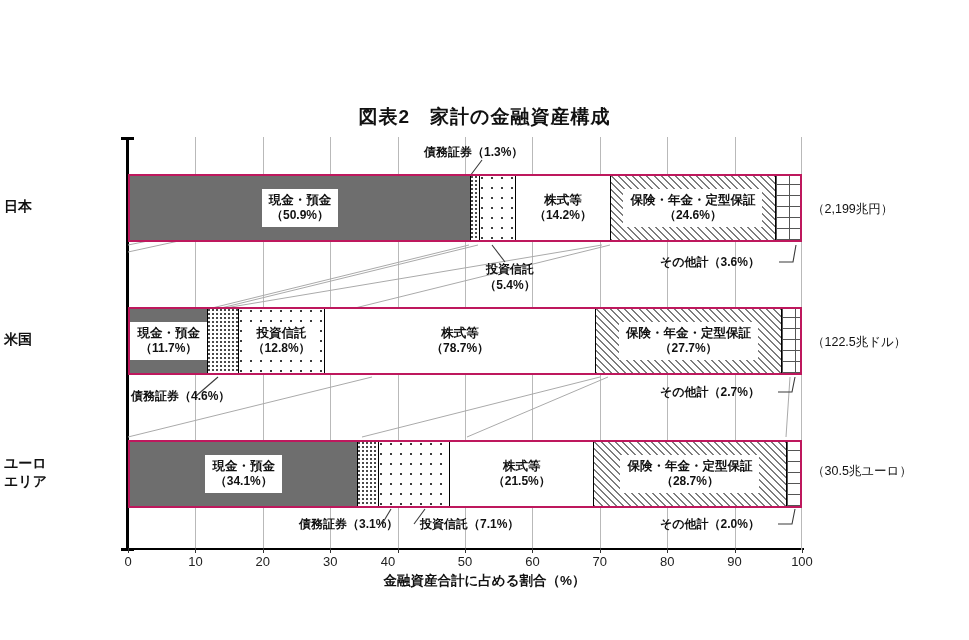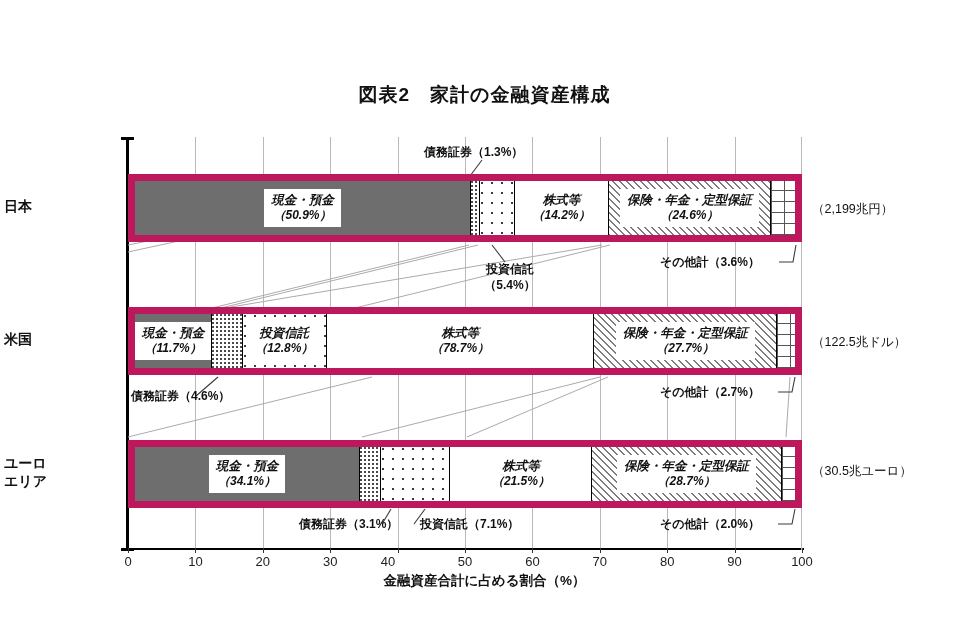--- a/index.html
+++ b/index.html
@@ -4,21 +4,21 @@
 <style>
   html,body{margin:0;padding:0;}
   body{
     width:969px;height:640px;background:#ffffff;
     font-family:"Liberation Sans","DejaVu Sans",sans-serif;
     color:#1a1a1a;overflow:hidden;position:relative;
   }
   .chart-root{position:absolute;left:0;top:0;width:969px;height:640px;}
 
   .title{
-    position:absolute;left:0;top:82px;width:969px;text-align:center;
+    position:absolute;left:0;top:104px;width:969px;text-align:center;
     font-size:19px;font-weight:bold;letter-spacing:1px;color:#111;
   }
 
   
   .plot{position:absolute;left:128px;top:137px;width:674px;height:413px;}
   .yaxis{position:absolute;left:126px;top:137px;width:3px;height:413px;background:#000;}
   .yaxis-cap{position:absolute;width:13px;height:3px;background:#000;left:121px;}
   .xaxis{position:absolute;left:128px;top:548px;width:676px;height:2px;background:#000;}
 
   .gridline{position:absolute;top:0;width:1px;height:413px;background:#b9b9b9;}
@@ -26,22 +26,22 @@
   .xlabel{
     position:absolute;top:554px;width:40px;margin-left:-20px;
     text-align:center;font-size:13px;color:#222;
   }
   .xaxis-title{
     position:absolute;left:0;top:572px;width:969px;text-align:center;
     font-size:13.5px;font-weight:bold;color:#111;
   }
 
   
-  .bar{position:absolute;height:68px;border:7px solid #be185d;box-sizing:border-box;
-       display:flex;background:#b91c1c;font-style:italic;}
+  .bar{position:absolute;height:68px;border:2px solid #be185d;box-sizing:border-box;
+       display:flex;background:#b91c1c;}
   .seg{position:relative;box-sizing:border-box;border-right:1.5px solid #000;
        display:flex;align-items:center;justify-content:center;overflow:hidden;}
   .seg:last-child{border-right:none;}
 
   
   .p-cash{
     background-color:#6e6e6e;
     background-image:
       radial-gradient(circle at 1px 1px, rgba(255,255,255,.34) .6px, transparent .7px);
     background-size:4px 4px;

